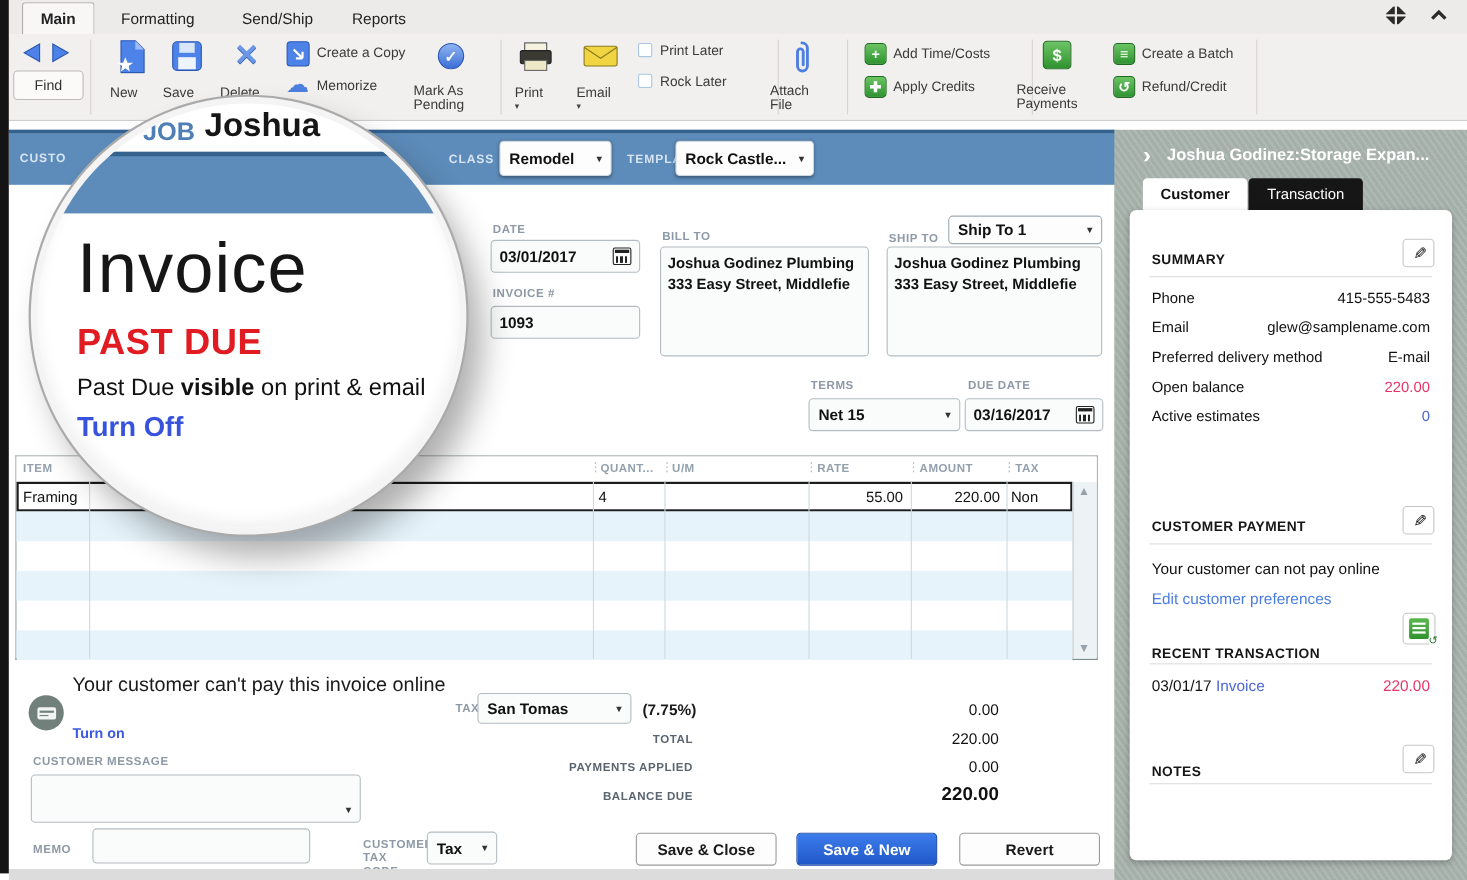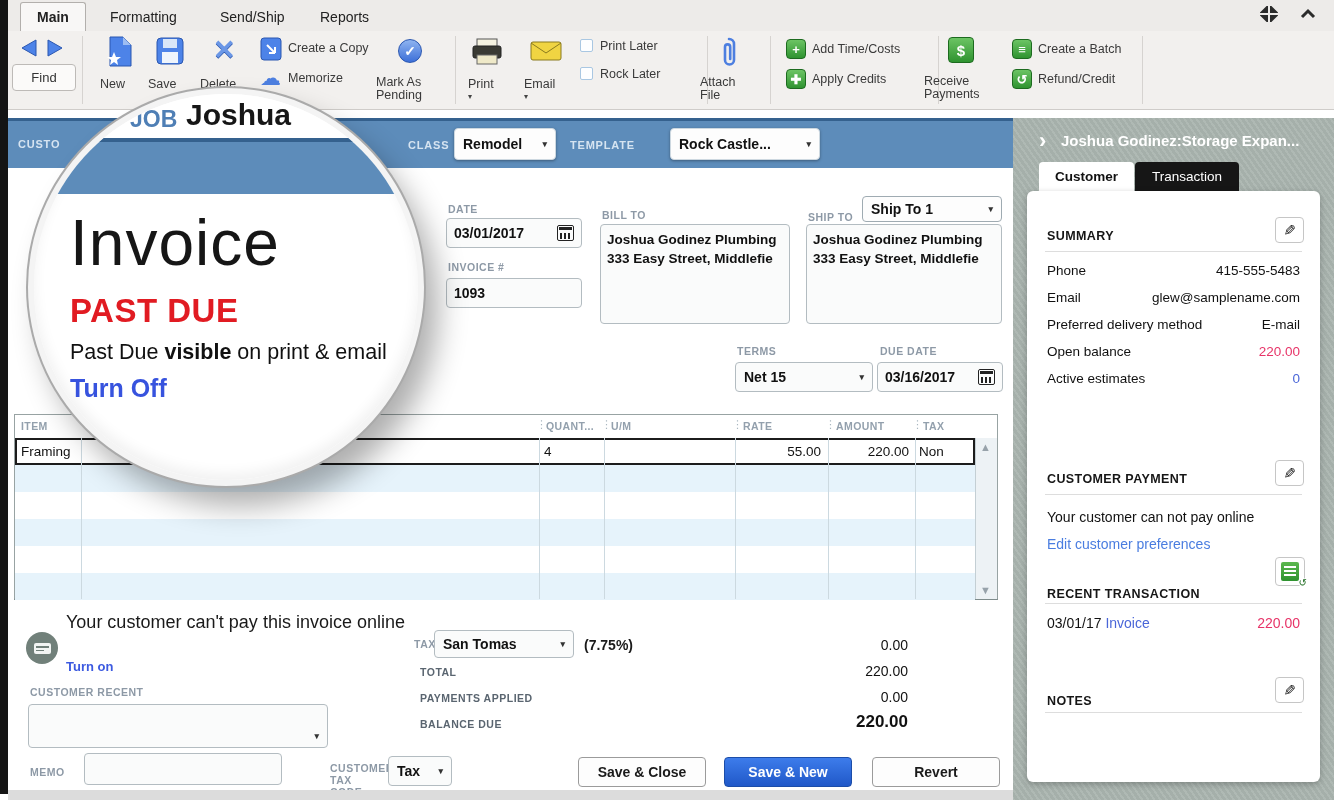--- a/index.html
+++ b/index.html
@@ -54,21 +54,21 @@
   .vsep{position:absolute;top:3px;font-size:11px;color:#aab7c0}
   .trow-sel{position:absolute;left:0;top:23px;width:960px;height:27px;background:#fff;border:2px solid #1c1c1c}
   .td{position:absolute;top:4px;font-size:13.5px;color:#111}
   .tcolline{position:absolute;top:23px;height:161px;width:1px;background:#ccd9e0}
   .erow{position:absolute;left:0;width:960px;height:27px}
   .erow.blue{background:#e6f3fb}
   .scrollbar{position:absolute;right:0;top:23px;width:22px;height:161px;background:#edf2f5;border-left:1px solid #c4cfd4}
   .scr{position:absolute;left:4px;font-size:11px;color:#97a2aa}
 
   
-  .tot-label{position:absolute;width:210px;text-align:left;font-size:10.5px;font-weight:bold;letter-spacing:.5px;color:#5a6570}
+  .tot-label{position:absolute;width:210px;text-align:right;font-size:10.5px;font-weight:bold;letter-spacing:.5px;color:#5a6570}
   .tot-value{position:absolute;width:140px;text-align:right;font-size:14px;color:#111}
   .linkblue{color:#3c5ae0}
   .paycircle{position:absolute;width:32px;height:32px;border-radius:50%;background:#71807a;display:flex;align-items:center;justify-content:center}
   .paycard{width:17px;height:11px;background:#f2f4f3;border-radius:2px;position:relative}
   .paycard::before{content:"";position:absolute;left:2px;top:3px;width:13px;height:2px;background:#71807a}
   .paycard::after{content:"";position:absolute;left:2px;top:7px;width:8px;height:1.5px;background:#71807a}
   .btn{position:absolute;width:128px;height:30px;border-radius:4px;background:#fdfdfd;border:1px solid #9b9b9b;font-size:14px;font-weight:bold;color:#1a1a1a;text-align:center;line-height:28px}
   .btn.primary{background:linear-gradient(#3d7ceb,#2058c8);border:1px solid #1c4da8;color:#fff}
 
   
@@ -215,21 +215,21 @@
   </div>
 
   <div class="abs bluebar">
     <div class="bb-label" style="left:10px;top:17px">CUSTO</div>
     <div class="bb-label" style="left:400px;top:18px">CLASS</div>
     <div class="dd" style="left:446px;top:7px;width:102px;height:32px">
       <span>Remodel</span>
         <span class="ddc">▾</span>
     </div>
     <div class="bb-label" style="left:562px;top:18px">TEMPLATE</div>
-    <div class="dd" style="left:662px;top:7px;width:150px;height:32px">
+    <div class="dd" style="left:606px;top:7px;width:126px;height:32px">
       <span>Rock Castle...</span>
         <span class="ddc">▾</span>
     </div>
   </div>
 
   <div class="flabel" style="position:absolute;left:448px;top:203px">DATE</div>
   <div class="field" style="left:446px;top:218px;width:136px;height:30px">
     <span>03/01/2017</span>
     <span class="cal"></span>
   </div>
@@ -321,21 +321,21 @@
   <div class="abs" style="left:584px;top:637px;font-size:14px;font-weight:bold">(7.75%)</div>
   <div class="tot-value" style="left:768px;top:637px">0.00</div>
 
   <div class="tot-label" style="left:420px;top:666px">TOTAL</div>
   <div class="tot-value" style="left:768px;top:663px">220.00</div>
   <div class="tot-label" style="left:420px;top:692px">PAYMENTS APPLIED</div>
   <div class="tot-value" style="left:768px;top:689px">0.00</div>
   <div class="tot-label" style="left:420px;top:718px">BALANCE DUE</div>
   <div class="tot-value" style="left:768px;top:712px;font-size:17px;font-weight:bold">220.00</div>
 
-  <div class="flabel" style="position:absolute;left:30px;top:686px">CUSTOMER RECENT</div>
+  <div class="flabel" style="position:absolute;left:30px;top:686px">CUSTOMER MESSAGE</div>
   <div class="dd" style="left:28px;top:704px;width:300px;height:44px;background:#fafbfb;border:1.5px solid #b3bcc1;align-items:flex-end;padding-bottom:6px">
     <span></span>
       <span class="ddc">▾</span>
   </div>
   <div class="flabel" style="position:absolute;left:30px;top:766px">MEMO</div>
   <div class="field" style="left:84px;top:753px;width:198px;height:32px">
       <span></span>
     </div>
   <div class="flabel" style="position:absolute;left:330px;top:762px;width:56px;line-height:12px">CUSTOMER TAX CODE</div>
   <div class="dd" style="left:388px;top:756px;width:64px;height:30px;background:#fafbfb;border:1.5px solid #b3bcc1">

